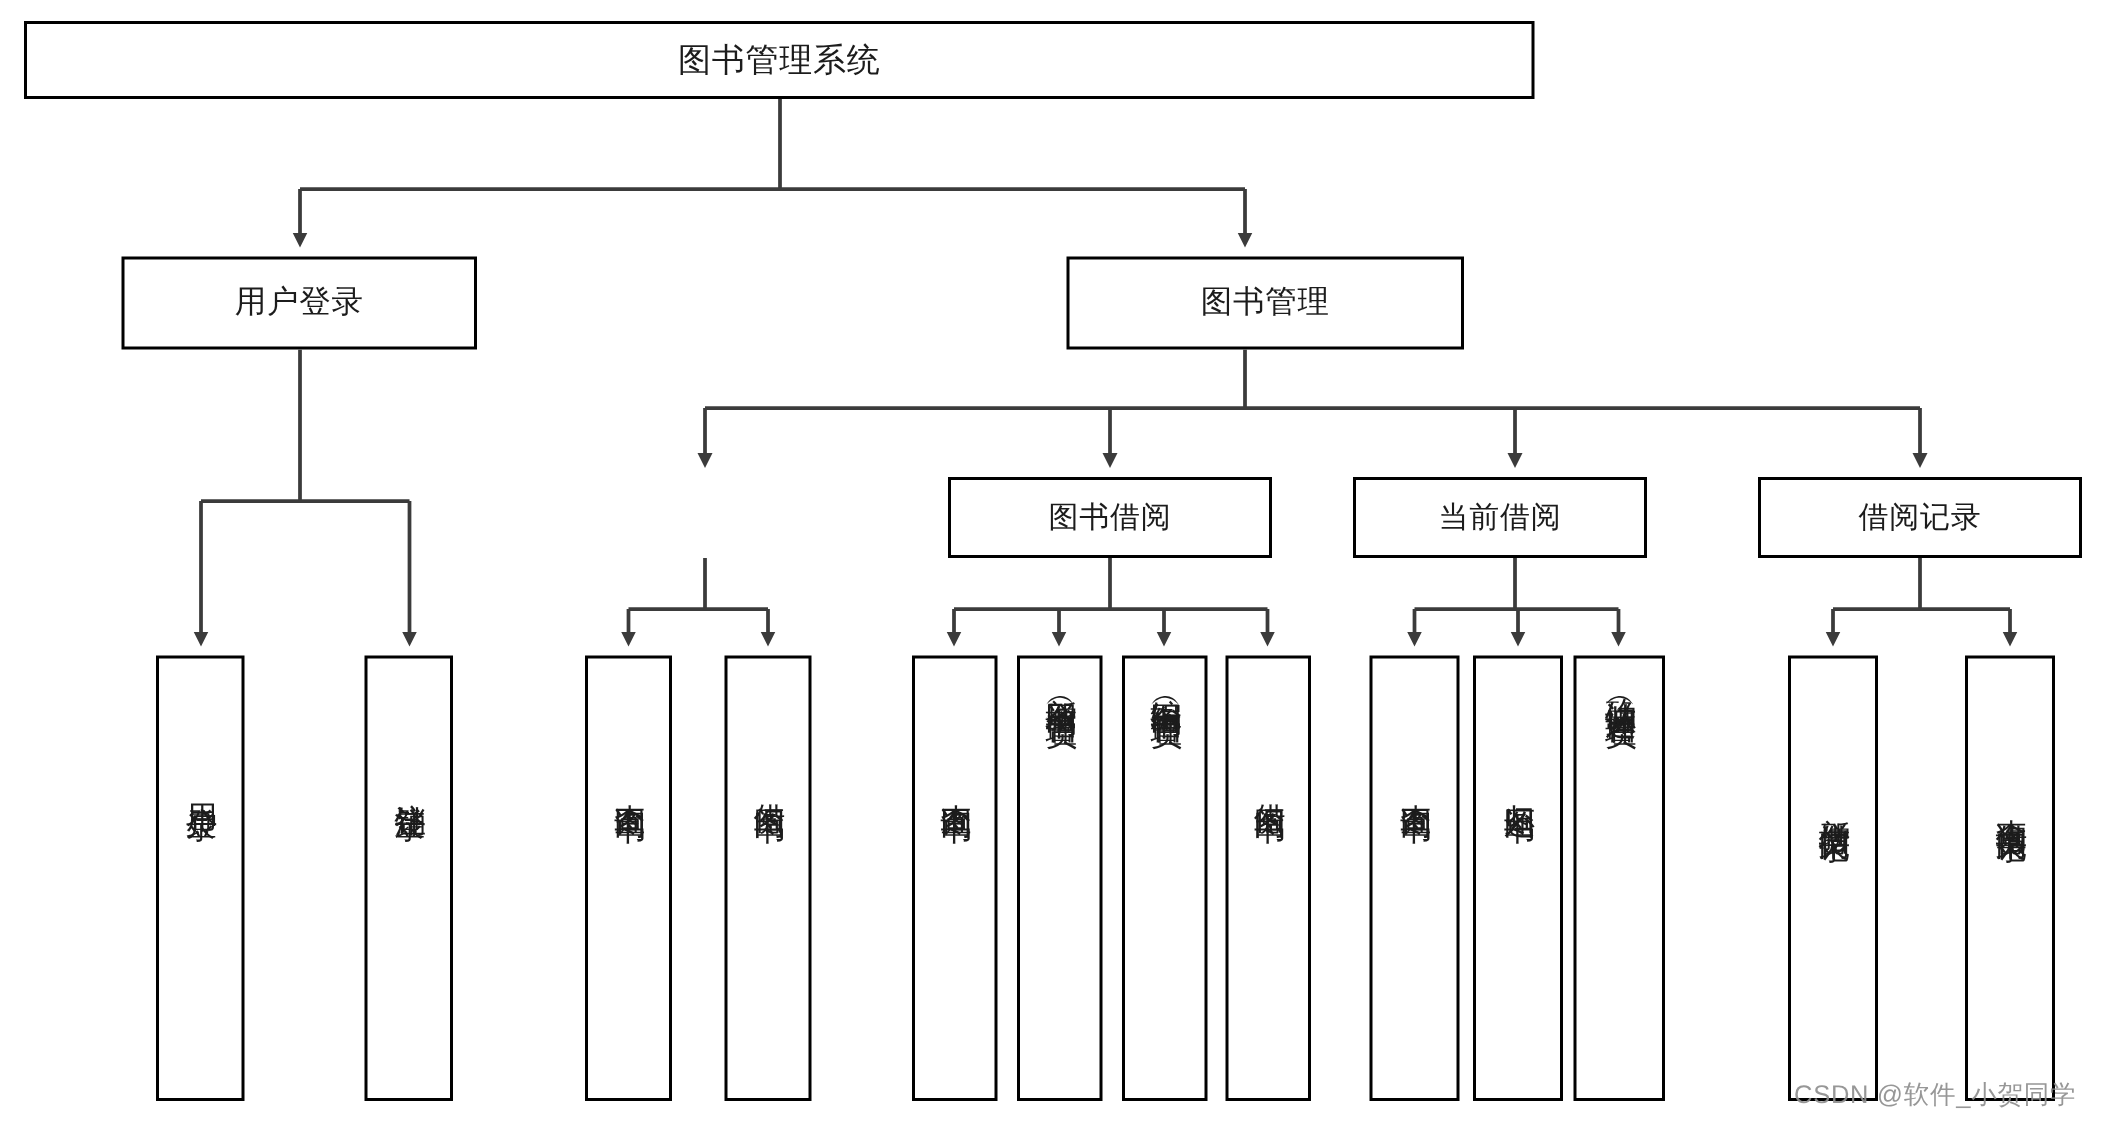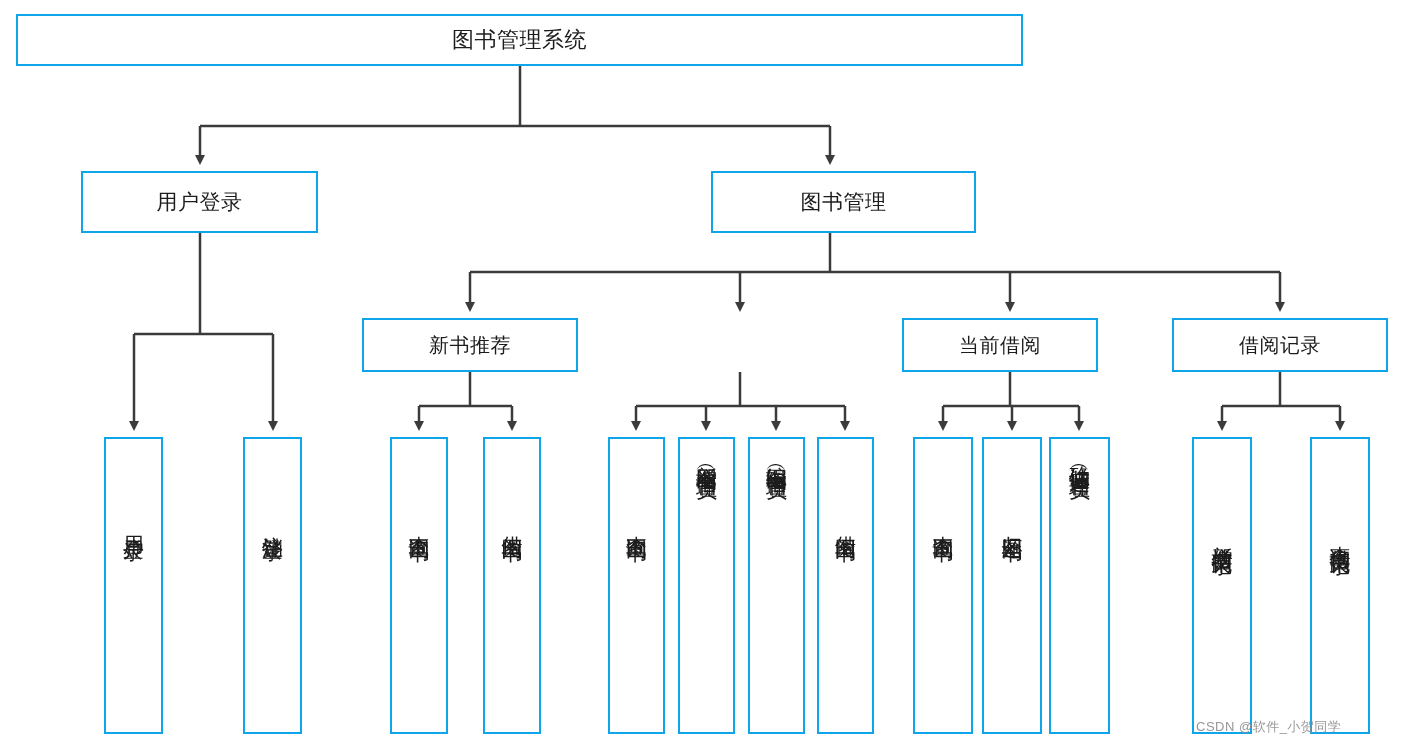--- a/index.html
+++ b/index.html
@@ -23,21 +23,21 @@
     left: 0;
     top: 0;
     width: 1405px;
     height: 747px;
     pointer-events: none;
   }
   .node {
     position: absolute;
     box-sizing: border-box;
     background: #ffffff;
-    border: 2px solid #0ea5e9;
+    border: 2px solid #000000;
     display: flex;
     align-items: center;
     justify-content: center;
     color: #1c1c1c;
   }
   .node .lbl {
     text-align: center;
     line-height: 1.12;
     letter-spacing: 0.5px;
   }
@@ -65,21 +65,21 @@
     padding-top: 0px;
   }
   .node.leaf.mid .lbl {
     margin-top: 70px;
   }
   .node.leaf.low .lbl {
     margin-top: 80px;
   }
   .watermark {
     position: absolute;
-    font-size: 13px;
+    font-size: 17px;
     color: #8f8f8f;
     white-space: nowrap;
     opacity: 0.92;
     letter-spacing: 0.5px;
   }
 </style>
 </head>
 <body>
 
 <div id="canvas">
@@ -138,22 +138,22 @@
     <span class="lbl">图书管理系统</span>
   </div>
 
   <div class="node l1" style="left: 81px; top: 171px; width: 237px; height: 62px;">
     <span class="lbl">用户登录</span>
   </div>
   <div class="node l1" style="left: 711px; top: 171px; width: 265px; height: 62px;">
     <span class="lbl">图书管理</span>
   </div>
 
-  <div class="node l2" style="left: 362px; top: 318px; width: 216px; height: 54px;">
-    <span class="lbl">新书推荐</span>
+  <div class="node l2" style="left: 632px; top: 318px; width: 216px; height: 54px;">
+    <span class="lbl">图书借阅</span>
   </div>
   <div class="node l2" style="left: 902px; top: 318px; width: 196px; height: 54px;">
     <span class="lbl">当前借阅</span>
   </div>
   <div class="node l2" style="left: 1172px; top: 318px; width: 216px; height: 54px;">
     <span class="lbl">借阅记录</span>
   </div>
 
   <div class="node leaf mid" style="left: 104px; top: 437px; width: 59px; height: 297px;">
     <span class="lbl">用户登录</span>

